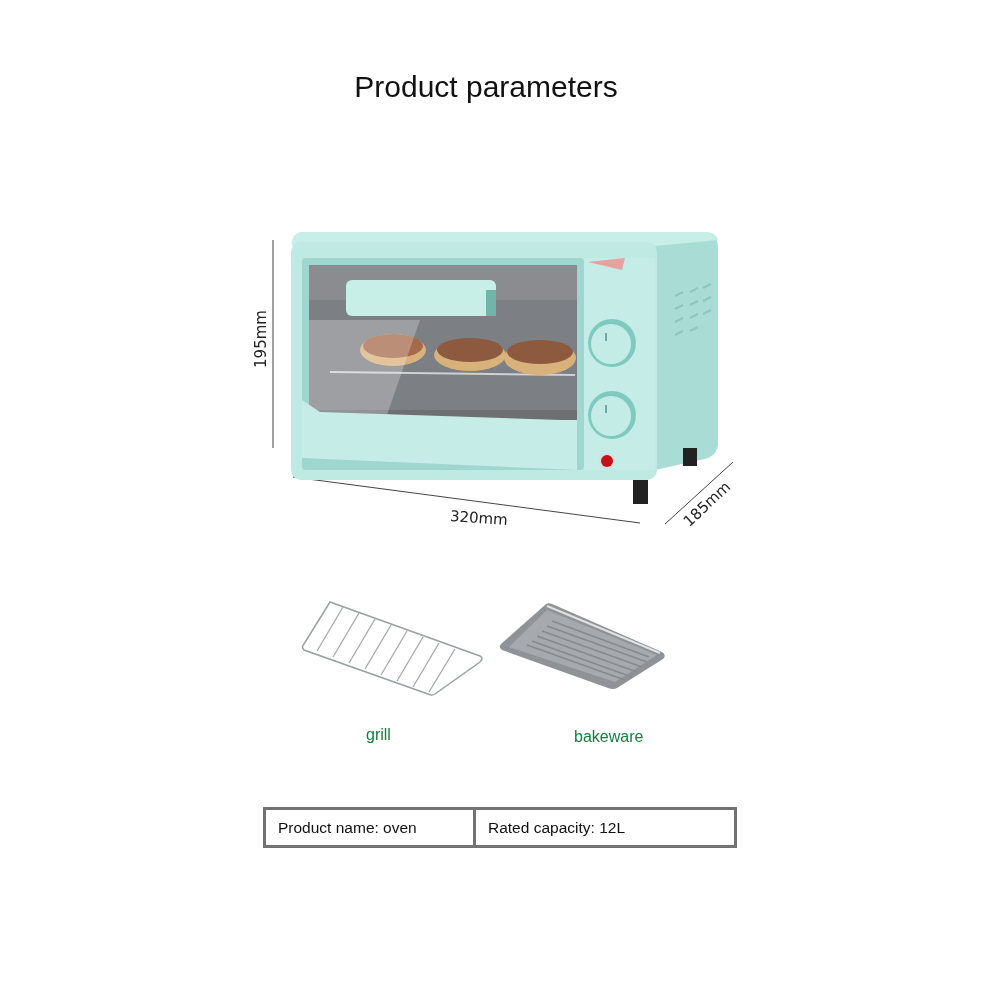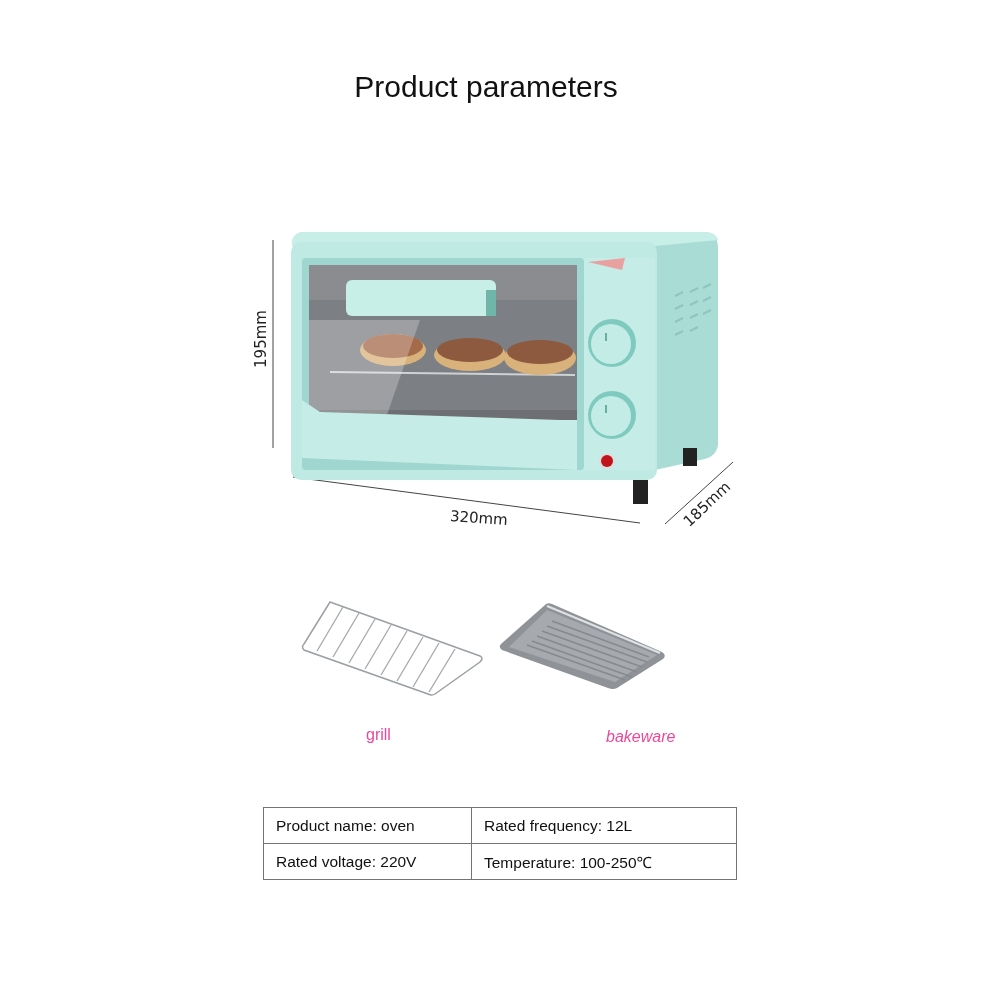--- a/index.html
+++ b/index.html
@@ -1,24 +1,24 @@
 <!DOCTYPE html>
 <html><head>
   <meta charset="utf-8">
   <style>
     html, body { margin:0; padding:0; background:#ffffff; }
     body { width:1000px; height:1000px; position:relative; overflow:hidden;
            font-family:"Liberation Sans", sans-serif; color:#111; }
     .title { position:absolute; left:0; width:972px; top:70px; text-align:center;
              font-size:30px; font-weight:normal; color:#111; }
     .dim-text { position:absolute; font-size:15px; color:#222; font-family:"DejaVu Sans", sans-serif; }
-    .caption { position:absolute; font-size:16px; color:#ec4899; }
+    .caption { position:absolute; font-size:16px; color:#15803d; }
     table.spec { position:absolute; left:263px; top:807px; width:474px;
                  border-collapse:collapse; font-size:15.5px; }
-    table.spec td { border:1px solid #737373; height:35px; padding:0 0 0 12px; color:#111; }
+    table.spec td { border:3px solid #737373; height:35px; padding:0 0 0 12px; color:#111; }
     table.spec td.c1 { width:195px; }
     svg { position:absolute; }
   </style>
 </head>
 <body>
 
 <div class="title">Product parameters</div>
 
 <svg width="1000" height="560" style="left:0;top:0" viewBox="0 0 1000 560">
 
@@ -112,26 +112,22 @@
       <line x1="45" y1="31" x2="145" y2="67"></line>
     <line x1="50" y1="26" x2="150" y2="62"></line>
       <line x1="35" y1="41" x2="135" y2="77"></line>
     <line x1="55" y1="21" x2="152" y2="57"></line>
       <line x1="30" y1="45" x2="128" y2="80"></line>
   </g>
   <path d="M50 6 L163 53" stroke="#dfe2e4" stroke-width="2"></path>
 </svg>
 
 <span class="caption" style="left:366px;top:726px;">grill</span>
-<span class="caption" style="left:606px;top:728px;font-style:italic;">bakeware</span>
+<span class="caption" style="left:574px;top:728px;">bakeware</span>
 
 <table class="spec">
   <tbody>
       <tr>
     <td class="c1">Product name: oven</td>
-    <td>Rated frequency: 12L</td>
-  </tr>
-  <tr>
-    <td class="c1">Rated voltage: 220V</td>
-    <td>Temperature: 100-250℃</td>
+    <td>Rated capacity: 12L</td>
   </tr>
 </tbody>
   </table>
 
 </body></html>

